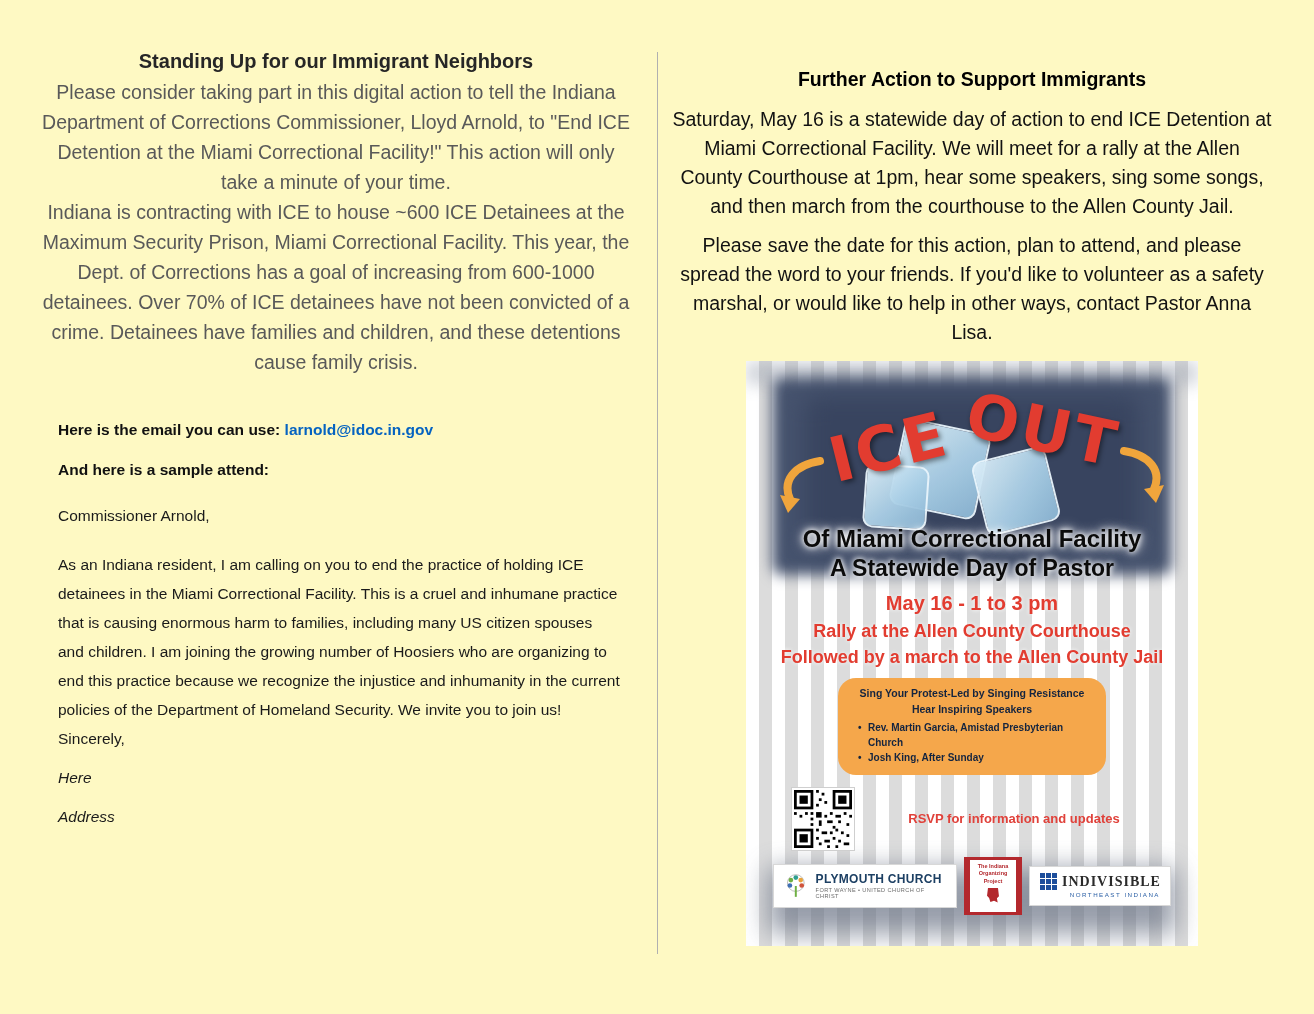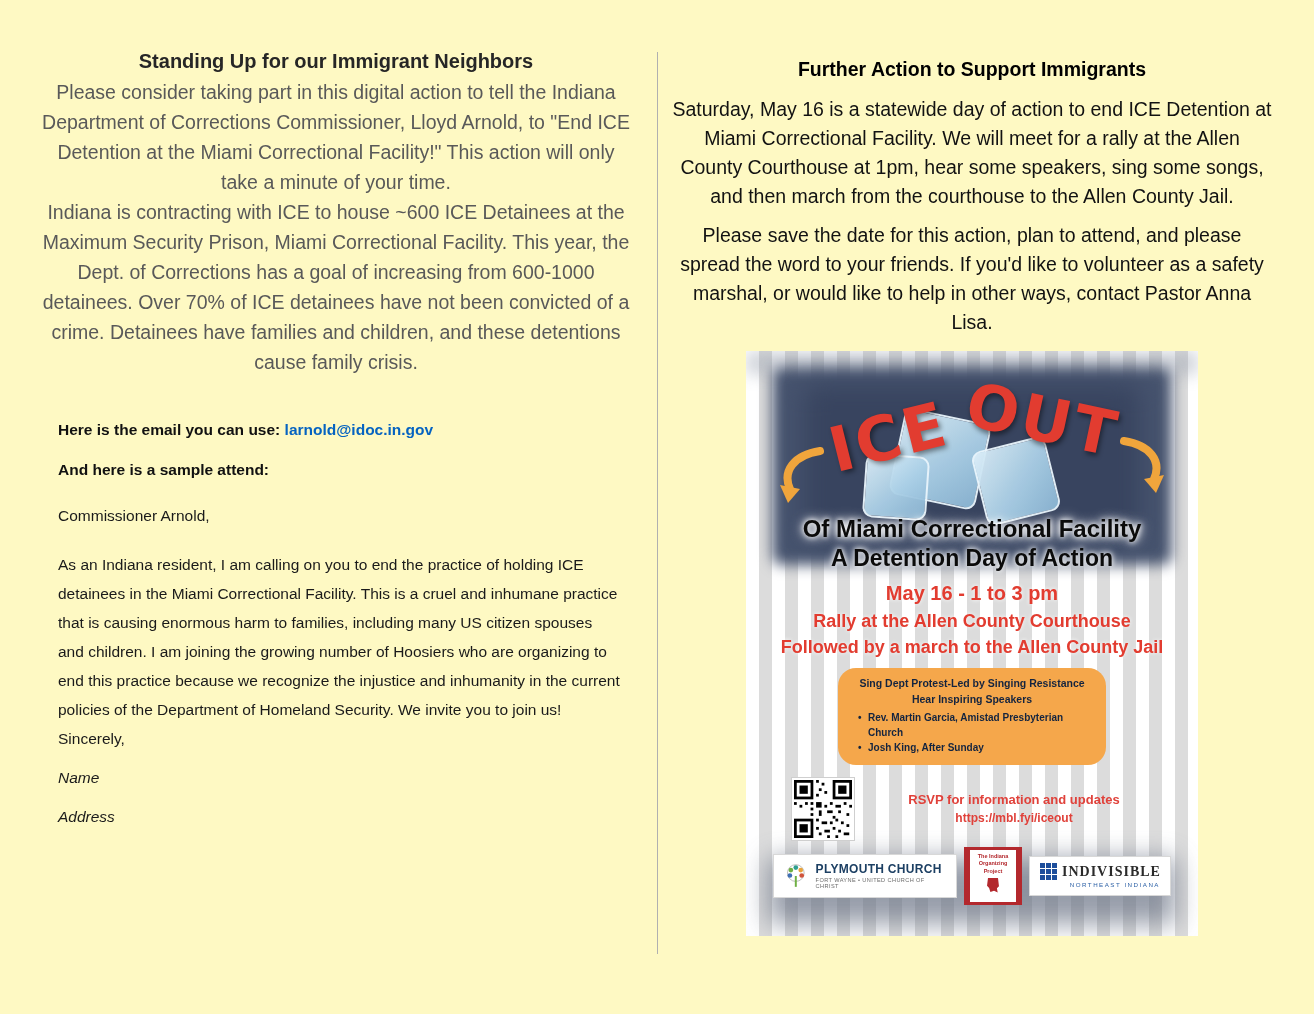--- a/index.html
+++ b/index.html
@@ -18,21 +18,21 @@
   .bold { font-weight:bold; }
   .email-link { color:#0563c1; font-weight:bold; text-decoration:none; }
   .script-label { margin-top:22px; padding-left:18px; font-size:15.5px; color:#111; font-weight:bold; }
   .body-text { padding-left:18px; padding-right:10px; font-size:15.5px; color:#1a1a1a; line-height:29px; }
   .salutation { margin-top:22px; }
   .script-body { margin-top:20px; }
   .closing { }
   .italic { font-style:italic; margin-top:10px; }
 
   
-  .col-right { position:absolute; left:672px; top:58px; width:600px; }
+  .col-right { position:absolute; left:672px; top:68px; width:600px; }
   .right-title { font-size:19.5px; font-weight:bold; color:#000; text-align:center; margin-bottom:14px; }
   .right-para { font-size:19.5px; color:#121212; text-align:center; line-height:29px; margin-bottom:10px; }
 
   
   .flyer { position:relative; width:452px; height:585px; margin:14px auto 0; overflow:hidden;
            background:repeating-linear-gradient(90deg, #ffffff 0px, #ffffff 13px, #dcdcdc 13px, #dcdcdc 26px); }
   .top-smudge { position:absolute; top:0; left:0; right:0; height:24px; background:#9aa2b0; opacity:.45; filter:blur(8px); z-index:1; }
   .blob-top { position:absolute; top:16px; left:26px; right:26px; height:198px; background:#46536e; border-radius:10px; filter:blur(7px); z-index:1; }
   .blob-core { position:absolute; top:34px; left:58px; right:58px; height:156px; background:#38445f; border-radius:14px; filter:blur(12px); z-index:1; }
   .cube { position:absolute; border-radius:10px; border:2px solid #e9f5fc; z-index:2;
@@ -102,21 +102,21 @@
 
     <p class="email-line">
       <span class="bold">Here is the email you can use:</span>
       <a class="email-link" href="#">larnold@idoc.in.gov</a>
     </p>
 
     <p class="script-label">And here is a sample attend:</p>
     <p class="body-text salutation">Commissioner Arnold,</p>
     <p class="body-text script-body">As an Indiana resident, I am calling on you to end the practice of holding ICE detainees in the Miami Correctional Facility. This is a cruel and inhumane practice that is causing enormous harm to families, including many US citizen spouses and children. I am joining the growing number of Hoosiers who are organizing to end this practice because we recognize the injustice and inhumanity in the current policies of the Department of Homeland Security. We invite you to join us!</p>
     <p class="body-text closing">Sincerely,</p>
-    <p class="body-text italic">Name</p>
+    <p class="body-text italic">Here</p>
     <p class="body-text italic">Address</p>
   </div>
 
   <div class="divider"></div>
 
   <div class="col-right">
     <div class="right-title">Further Action to Support Immigrants</div>
     <p class="right-para">Saturday, May 16 is a statewide day of action to end ICE Detention at Miami Correctional Facility. We will meet for a rally at the Allen County Courthouse at 1pm, hear some speakers, sing some songs, and then march from the courthouse to the Allen County Jail.</p>
     <p class="right-para">Please save the date for this action, plan to attend, and please spread the word to your friends. If you'd like to volunteer as a safety marshal, or would like to help in other ways, contact Pastor Anna Lisa.</p>
 
@@ -136,28 +136,28 @@
         <path d="M4,6 C30,10 42,26 34,44" fill="none" stroke="#f0a53c" stroke-width="8" stroke-linecap="round"></path>
         <polygon points="44,40 24,44 36,58" fill="#f0a53c"></polygon>
       </svg>
 
       <div class="flyer-content">
         <div class="headline">
           <span class="ice">ICE</span>
           <span class="out">OUT</span>
         </div>
         <div class="sub1">Of Miami Correctional Facility</div>
-        <div class="sub2">A Detention Day of Action</div>
+        <div class="sub2">A Statewide Day of Pastor</div>
 
         <div class="date-line">May 16 - 1 to 3 pm</div>
         <div class="rally-line">Rally at the Allen County Courthouse</div>
         <div class="march-line">Followed by a march to the Allen County Jail</div>
 
         <div class="orange-box">
-          <div class="ob-line">Sing Dept Protest-Led by Singing Resistance</div>
+          <div class="ob-line">Sing Your Protest-Led by Singing Resistance</div>
           <div class="ob-line">Hear Inspiring Speakers</div>
           <ul class="ob-list">
             <li>Rev. Martin Garcia, Amistad Presbyterian Church</li>
             <li>Josh King, After Sunday</li>
           </ul>
         </div>
 
         <div class="rsvp-row">
           <svg class="qr" width="62" height="62" viewBox="0 0 21 21">
             <rect width="21" height="21" fill="#fff"></rect>
@@ -208,21 +208,20 @@
                 <rect x="11" y="18" width="2" height="1"></rect>
               <rect x="14" y="17" width="1" height="1"></rect>
                 <rect x="16" y="18" width="1" height="1"></rect>
                 <rect x="18" y="19" width="2" height="1"></rect>
               <rect x="12" y="20" width="1" height="1"></rect>
                 <rect x="15" y="20" width="1" height="1"></rect>
             </g>
           </svg>
           <div class="rsvp-text">
             <div class="r1">RSVP for information and  updates</div>
-            <div class="r2">https://mbl.fyi/iceout</div>
           </div>
         </div>
 
         <div class="logos-row">
           <div class="logo-box logo-plymouth">
             <svg width="28" height="28" viewBox="0 0 28 28">
               <circle cx="14" cy="11" r="8.5" fill="none" stroke="#bfbfbf" stroke-width="1"></circle>
               <circle cx="9" cy="8" r="2.4" fill="#6fb043"></circle>
               <circle cx="14" cy="5.5" r="2.4" fill="#2f9e8f"></circle>
               <circle cx="19" cy="8" r="2.4" fill="#e8a33c"></circle>

